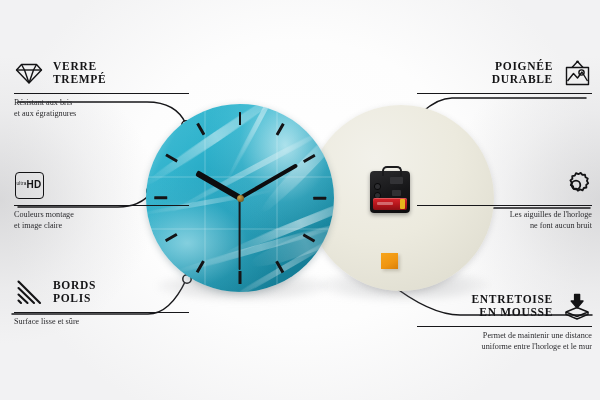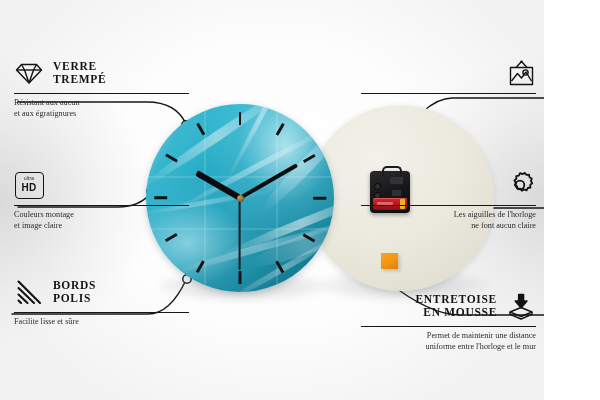--- a/index.html
+++ b/index.html
@@ -9,29 +9,28 @@
   body {
     width: 600px;
     height: 400px;
     overflow: hidden;
     font-family: "Liberation Serif", serif;
     background: #ffffff;
   }
 
   #stage {
     position: relative;
-    width: 532px;
+    width: 600px;
     height: 400px;
     overflow: hidden;
     background:
       radial-gradient(ellipse 220px 200px at 0% 50%, rgba(196,196,198,0.55) 0%, rgba(215,215,217,0.25) 45%, rgba(255,255,255,0) 72%),
       radial-gradient(ellipse 220px 200px at 100% 50%, rgba(196,196,198,0.55) 0%, rgba(215,215,217,0.25) 45%, rgba(255,255,255,0) 72%),
       radial-gradient(ellipse 300px 260px at 50% 46%, #ffffff 0%, #fdfdfd 55%, #f2f2f3 100%),
       linear-gradient(100deg, #e3e3e4 0%, #f2f2f3 22%, #ffffff 46%, #fbfbfb 62%, #eeeeef 86%, #dedee0 100%);
-    padding-left: 12px;
   }
 
   
   #lines {
     position: absolute;
     left: 0; top: 0;
     width: 600px; height: 400px;
     pointer-events: none;
   }
 
@@ -255,21 +254,21 @@
     white-space: pre-line;
   }
 
   
   .hd-badge {
     width: 27px;
     height: 25px;
     border: 1.6px solid #131315;
     border-radius: 4px;
     display: flex;
-    flex-direction: column;
+    flex-direction: row;
     align-items: center;
     justify-content: center;
     line-height: 1;
   }
   .hd-badge .u {
     font-family: "Liberation Sans", sans-serif;
     font-size: 4.6px;
     letter-spacing: 0.2px;
     color: #131315;
     margin-bottom: 0.5px;
@@ -373,21 +372,21 @@
           <path d="M6.5 2.5 H21.5 L26.5 8 L14 21 L1.5 8 Z"></path>
           <path d="M1.5 8 H26.5"></path>
           <path d="M6.5 2.5 L9.5 8 L14 21"></path>
           <path d="M21.5 2.5 L18.5 8 L14 21"></path>
         </svg>
       </div>
       <div class="feat-title">VERRE
 TREMPÉ</div>
     </div>
     <div class="feat-rule"></div>
-    <div class="feat-sub">Résistant aux aucun
+    <div class="feat-sub">Résistant aux bris
 et aux égratignures</div>
   </div>
 
   <div class="feature left" style="top:168px;">
     <div class="feat-head">
       <div class="feat-icon">
         <div class="hd-badge">
           <div class="u">ultra</div>
           <div class="h">HD</div>
         </div>
@@ -405,50 +404,52 @@
           <path d="M2.5 2.5 L24 24"></path>
           <path d="M2.5 9 L18 24"></path>
           <path d="M2.5 15.5 L11.5 24"></path>
           <path d="M2.5 21.5 L5 24"></path>
         </svg>
       </div>
       <div class="feat-title">BORDS
 POLIS</div>
     </div>
     <div class="feat-rule"></div>
-    <div class="feat-sub">Facilite lisse et sûre</div>
+    <div class="feat-sub">Surface lisse et sûre</div>
   </div>
 
   <div class="feature right" style="top:56px;">
     <div class="feat-head">
       <div class="feat-icon">
         <svg width="29" height="27" viewBox="0 0 29 27" fill="none" stroke="#131315" stroke-width="1.4" stroke-linejoin="round">
           <path d="M14.5 1.5 L9 7.5 M14.5 1.5 L20 7.5"></path>
           <circle cx="14.5" cy="1.8" r="1.3" fill="#131315" stroke="none"></circle>
           <rect x="3.5" y="7.5" width="22" height="17"></rect>
           <path d="M4.5 21 L10.5 13.5 L14.5 18 L19 12 L24.5 21"></path>
           <circle cx="18.5" cy="12.5" r="2.6"></circle>
         </svg>
       </div>
+      <div class="feat-title">POIGNÉE
+DURABLE</div>
     </div>
     <div class="feat-rule"></div>
   </div>
 
   <div class="feature right" style="top:168px;">
     <div class="feat-head">
       <div class="feat-icon">
         <svg width="28" height="28" viewBox="0 0 28 28" fill="none" stroke="#131315" stroke-width="1.8" stroke-linejoin="round">
           <path d="M14 2.2 l2.4 1.0 2.3 -1.3 1.7 2.0 2.6 -0.2 0.5 2.6 2.3 1.2 -0.9 2.4 1.3 2.3 -2.0 1.7 0.2 2.6 -2.6 0.5 -1.2 2.3 -2.4 -0.9 -2.3 1.3 -1.7 -2.0 -2.6 0.2 -0.5 -2.6 -2.3 -1.2 0.9 -2.4 -1.3 -2.3 2.0 -1.7 -0.2 -2.6 2.6 -0.5 z" transform="translate(-1,0)"></path>
           <circle cx="13" cy="14" r="4.3"></circle>
         </svg>
       </div>
     </div>
     <div class="feat-rule"></div>
     <div class="feat-sub">Les aiguilles de l'horloge
-ne font aucun claire</div>
+ne font aucun bruit</div>
   </div>
 
   <div class="feature right" style="top:289px;">
     <div class="feat-head">
       <div class="feat-icon">
         <svg width="28" height="27" viewBox="0 0 28 27" fill="none" stroke="#131315" stroke-width="1.4" stroke-linejoin="round">
           <path d="M11.6 1.5 h5 v6.5 h3.4 L14.1 15 L8.2 8 h3.4 z" fill="#131315" stroke="#131315"></path>
           <path d="M14 14.5 L25 19 L14 23.5 L3 19 Z"></path>
           <path d="M3 19 v2.4 L14 26 L25 21.4 V19"></path>
         </svg>

